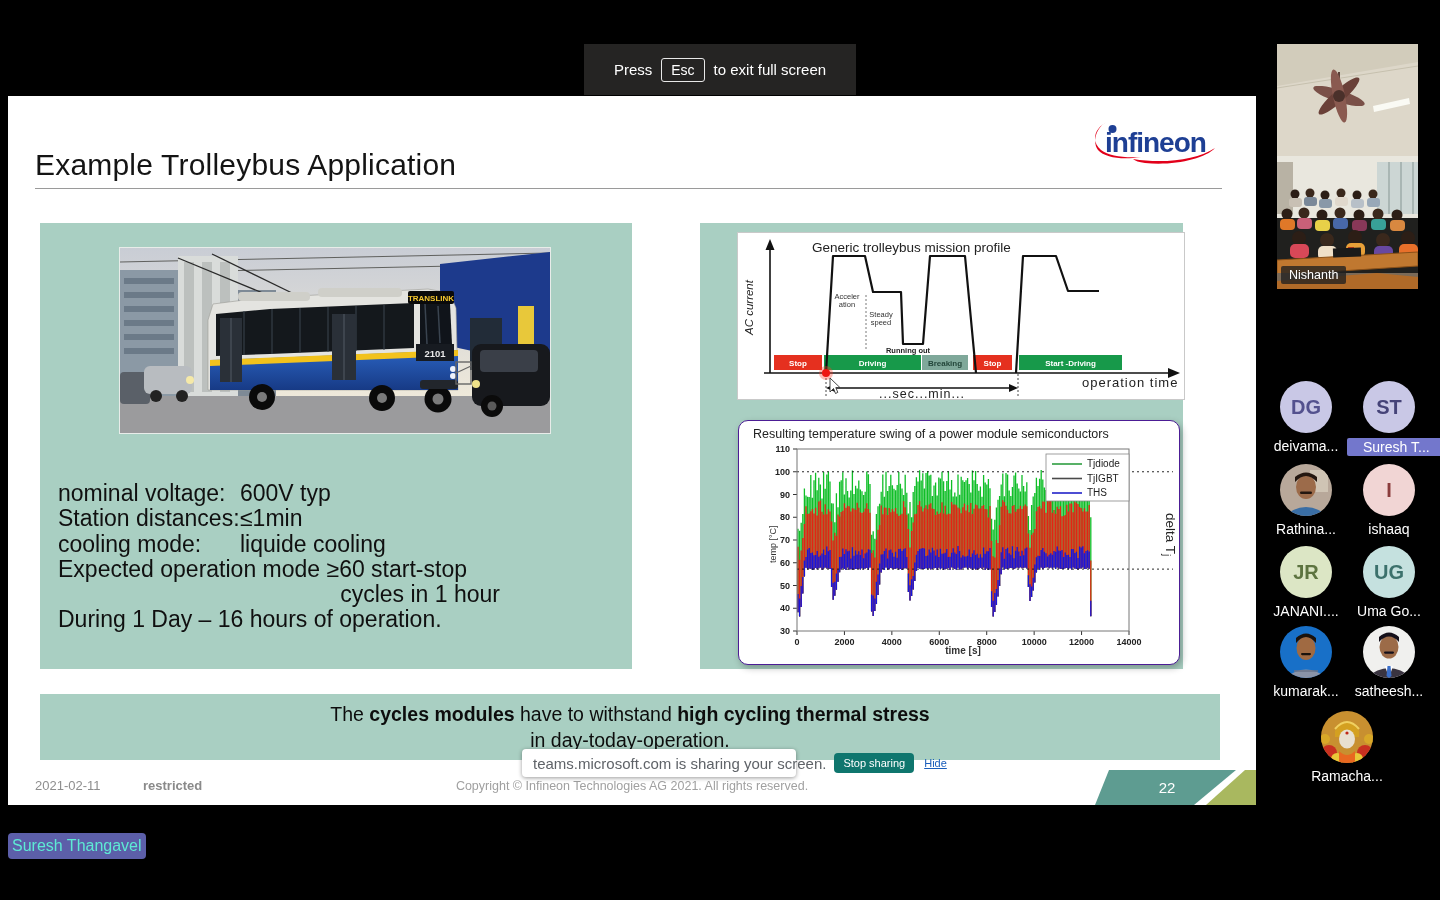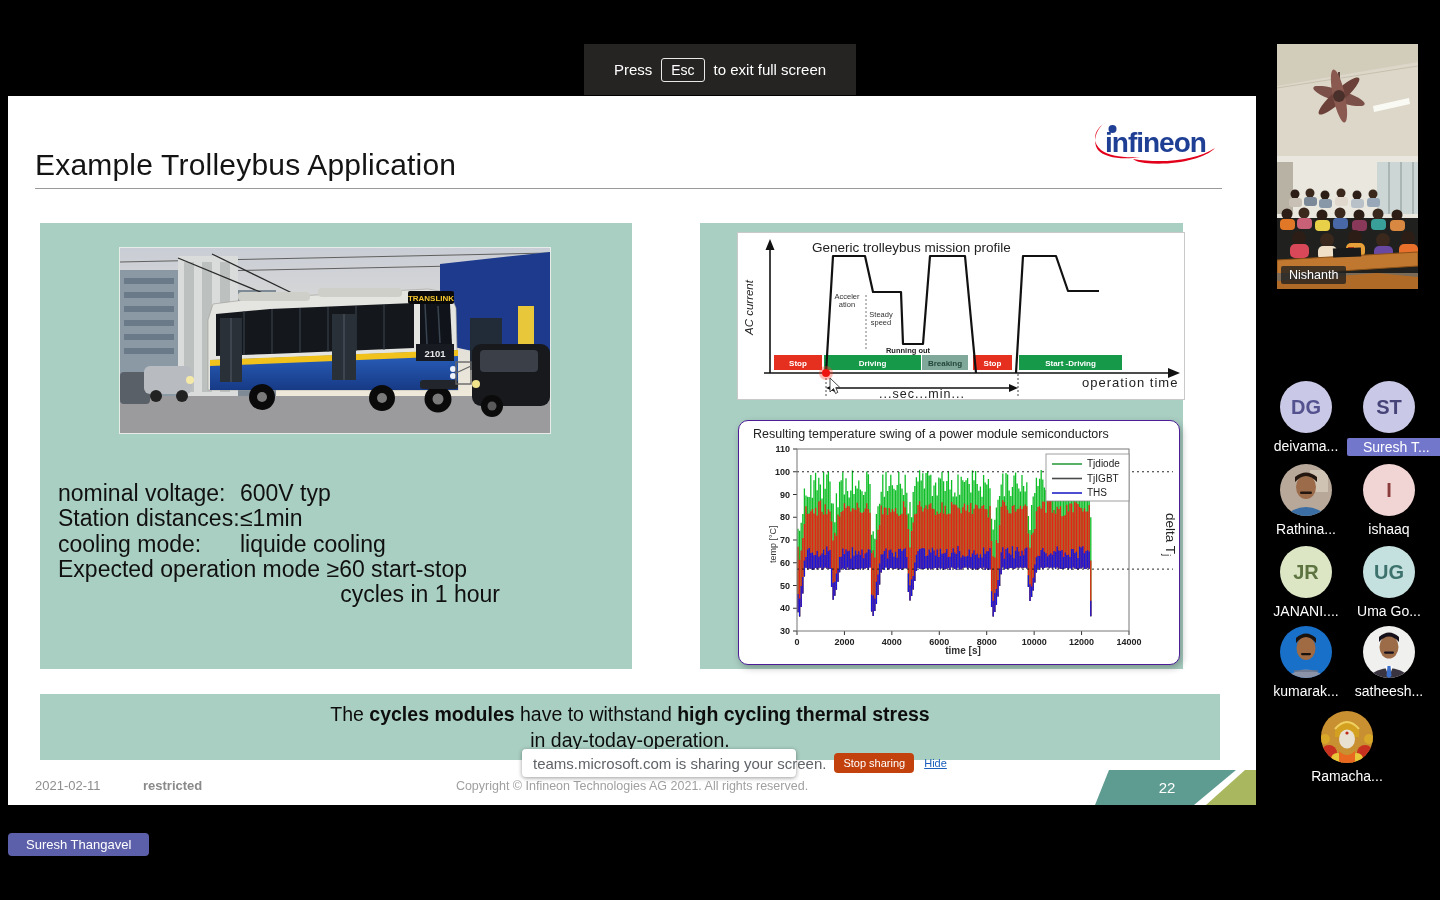--- a/index.html
+++ b/index.html
@@ -30,35 +30,35 @@
   .message-line1{margin-top:9px;}
   .message-line2{margin-top:3px;}
   .footer-date{position:absolute;left:27px;top:682px;font-size:13px;color:#8e8e8e;}
   .footer-restricted{position:absolute;left:135px;top:682px;font-size:13px;font-weight:bold;color:#8a8a8a;}
   .footer-copy{position:absolute;left:0;right:0;top:683px;text-align:center;font-size:12.5px;color:#a0a0a0;}
   .page-shape{position:absolute;left:1087px;top:672px;width:161px;height:37px;}
   
   .share-bar{position:absolute;left:522px;top:749px;width:274px;height:28px;background:#fff;border-radius:4px;
              box-shadow:0 1px 4px rgba(0,0,0,.4);display:flex;align-items:center;padding:0 6px;z-index:70;box-sizing:border-box;}
   .share-text{font-size:15px;color:#5f6368;margin-left:5px;white-space:nowrap;}
-  .share-btn{margin-left:8px;background:#c2410c;color:#fff;font-size:11px;border:none;border-radius:4px;
+  .share-btn{margin-left:8px;background:#0f766e;color:#fff;font-size:11px;border:none;border-radius:4px;
              padding:4px 9px;white-space:nowrap;cursor:pointer;}
   .share-hide{margin-left:10px;font-size:11px;color:#1a5dbb;text-decoration:underline;cursor:pointer;}
   
   .video-tile{position:absolute;left:1277px;top:44px;width:141px;height:245px;background:#20201e;overflow:hidden;}
   .video-name{position:absolute;left:4px;top:222px;background:rgba(32,32,32,.78);color:#fff;font-size:12.5px;
               padding:2px 8px;border-radius:2px;z-index:5;}
   .avatar-tile{position:absolute;width:84px;text-align:center;}
   .avatar-circle{width:52px;height:52px;border-radius:50%;margin:0 auto;display:flex;align-items:center;
                  justify-content:center;font-size:20px;font-weight:bold;overflow:hidden;}
   .avatar-label{display:inline-block;color:#fff;font-size:14px;margin-top:5px;white-space:nowrap;}
   .label-highlight{background:#7377cc;padding:1px 16px;border-radius:2px;}
   
-  .self-tag{position:absolute;left:8px;top:833px;background:#5c5fa9;color:#ffffff;font-size:13px;
-            padding:4px 18px;border-radius:4px;z-index:60;}
+  .self-tag{position:absolute;left:8px;top:833px;background:#5c5fa9;color:#5eead4;font-size:16px;
+            padding:4px 4px;border-radius:4px;z-index:60;}
   svg text{font-family:"Liberation Sans",sans-serif;}
 </style>
 </head>
 <body>
 
 <div class="screen">
 
   <div class="esc-bar">
     <span>Press</span>
     <span class="esc-key">Esc</span>
@@ -171,20 +171,21 @@
         <div class="spec-row">
           <span class="spec-label">Station distances:</span>
           <span>≤1min</span>
         </div>
         <div class="spec-row">
           <span class="spec-label">cooling mode:</span>
           <span>liquide cooling</span>
         </div>
         <div>Expected operation mode ≥60 start-stop</div>
         <div class="spec-line-right">cycles in 1 hour</div>
+        <div>During 1 Day – 16 hours of operation.</div>
       </div>
     </div>
 
     <div class="panel panel-right">
 
       <div class="mission-box">
         <svg width="446" height="166" viewBox="0 0 446 166">
           <text x="74" y="19" font-size="13.5" fill="#222">Generic trolleybus mission profile</text>
           <line x1="32" y1="140" x2="32" y2="14" stroke="#111" stroke-width="1.6"></line>
           <polygon points="32,6 27.5,17 36.5,17" fill="#111"></polygon>

